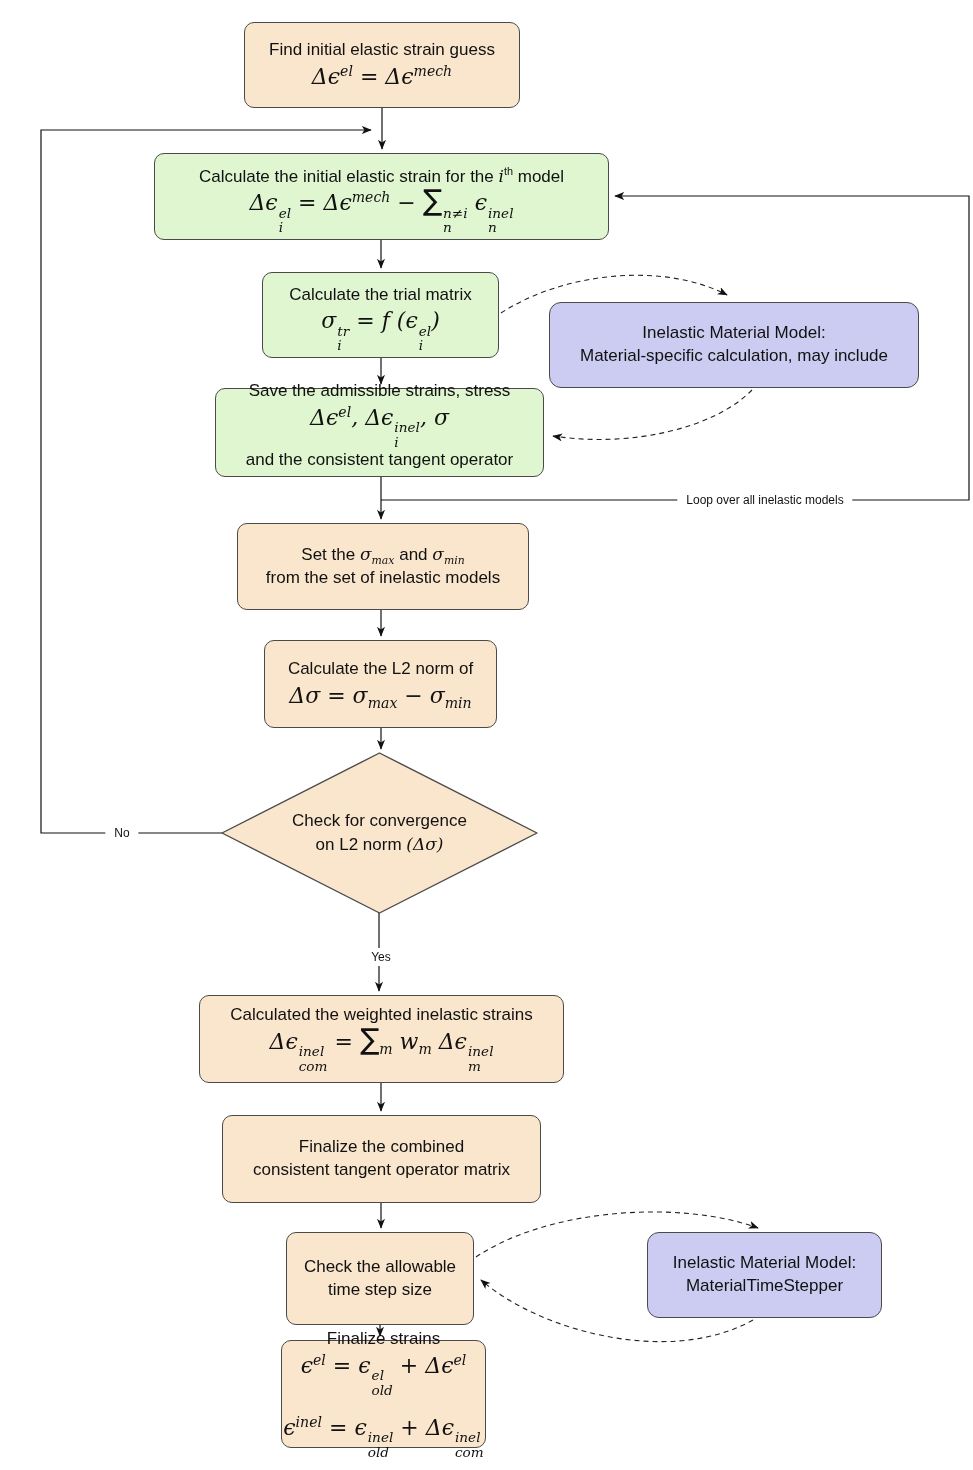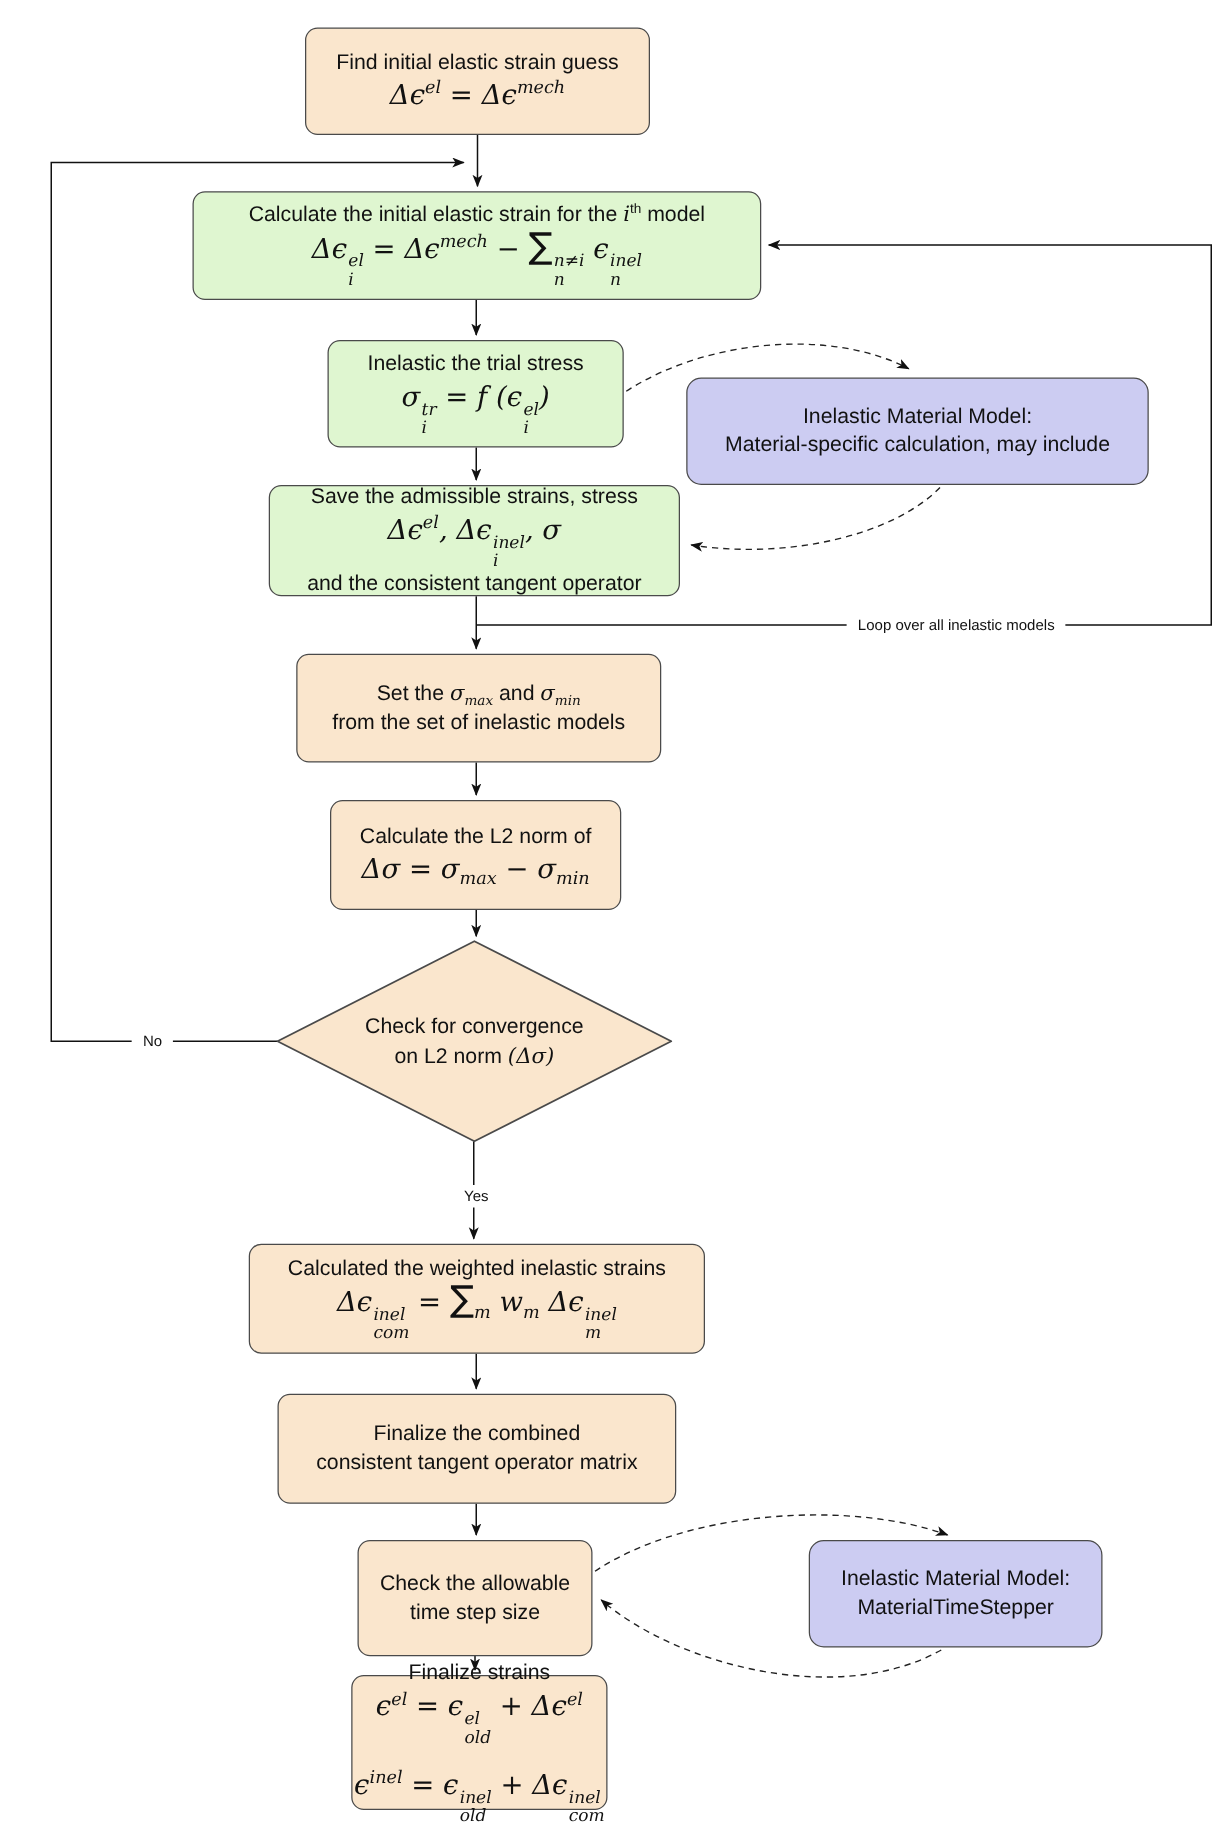--- a/index.html
+++ b/index.html
@@ -4,21 +4,21 @@
 <style>
   html,body{margin:0;padding:0;background:#ffffff;}
   #canvas{position:relative;width:973px;height:1470px;background:#fff;overflow:hidden;
           font-family:"Liberation Sans",sans-serif;color:#111;margin-left:19px;}
   #wires{position:absolute;left:0;top:0;z-index:0;}
   .node{position:absolute;box-sizing:border-box;z-index:2;display:flex;flex-direction:column;
         align-items:center;justify-content:center;text-align:center;
         border:1.4px solid var(--border);border-radius:10px;
         font-size:17px;line-height:1.33;padding:4px 8px;}
   .fill-tan{background:var(--process_fill);}
-  .fill-green{background:var(--compute_fill);}
+  .fill-green{background:var(--compute_fill);justify-content:flex-end;}
   .fill-purple{background:var(--model_fill);border-radius:12px;}
   .diamond-text{position:absolute;z-index:2;display:flex;flex-direction:column;align-items:center;
         justify-content:center;text-align:center;font-size:17px;line-height:1.4;}
   .math-line{font-size:22px;white-space:nowrap;}
   .mi{font-family:"DejaVu Serif",serif;font-style:italic;}
   .rm{font-family:"Liberation Sans",sans-serif;font-style:normal;}
   .sum{font-style:normal;font-size:1.3em;font-family:"DejaVu Sans",sans-serif;line-height:0.8;}
   sup,sub{font-size:0.64em;line-height:0;}
   .stk{display:inline-flex;flex-direction:column;align-items:flex-start;font-size:0.62em;
        line-height:1.08;vertical-align:-0.52em;margin-left:1px;text-align:left;}
@@ -74,21 +74,21 @@
         </span><span class="mi"> = Δϵ</span><sup class="mi">mech</sup><span class="mi"> − </span><span class="mi sum">∑</span><span class="stk">
           <span class="mi">n≠i</span>
           <span class="mi">n</span>
         </span><span class="mi"> ϵ</span><span class="stk">
           <span class="mi">inel</span>
           <span class="mi">n</span>
         </span></div>
   </div>
 
   <div class="node fill-green" style="left:243px;top:272px;width:237px;height:86px;">
-    <div>Inelastic the trial stress</div>
+    <div>Calculate the trial matrix</div>
     <div class="math-line"><span class="mi">σ</span><span class="stk">
           <span class="mi">tr</span>
           <span class="mi">i</span>
         </span><span class="mi"> = f </span><span class="mi">(</span><span class="mi">ϵ</span><span class="stk">
           <span class="mi">el</span>
           <span class="mi">i</span>
         </span><span class="mi">)</span></div>
   </div>
 
   <div class="node fill-purple" style="left:530px;top:302px;width:370px;height:86px;">

